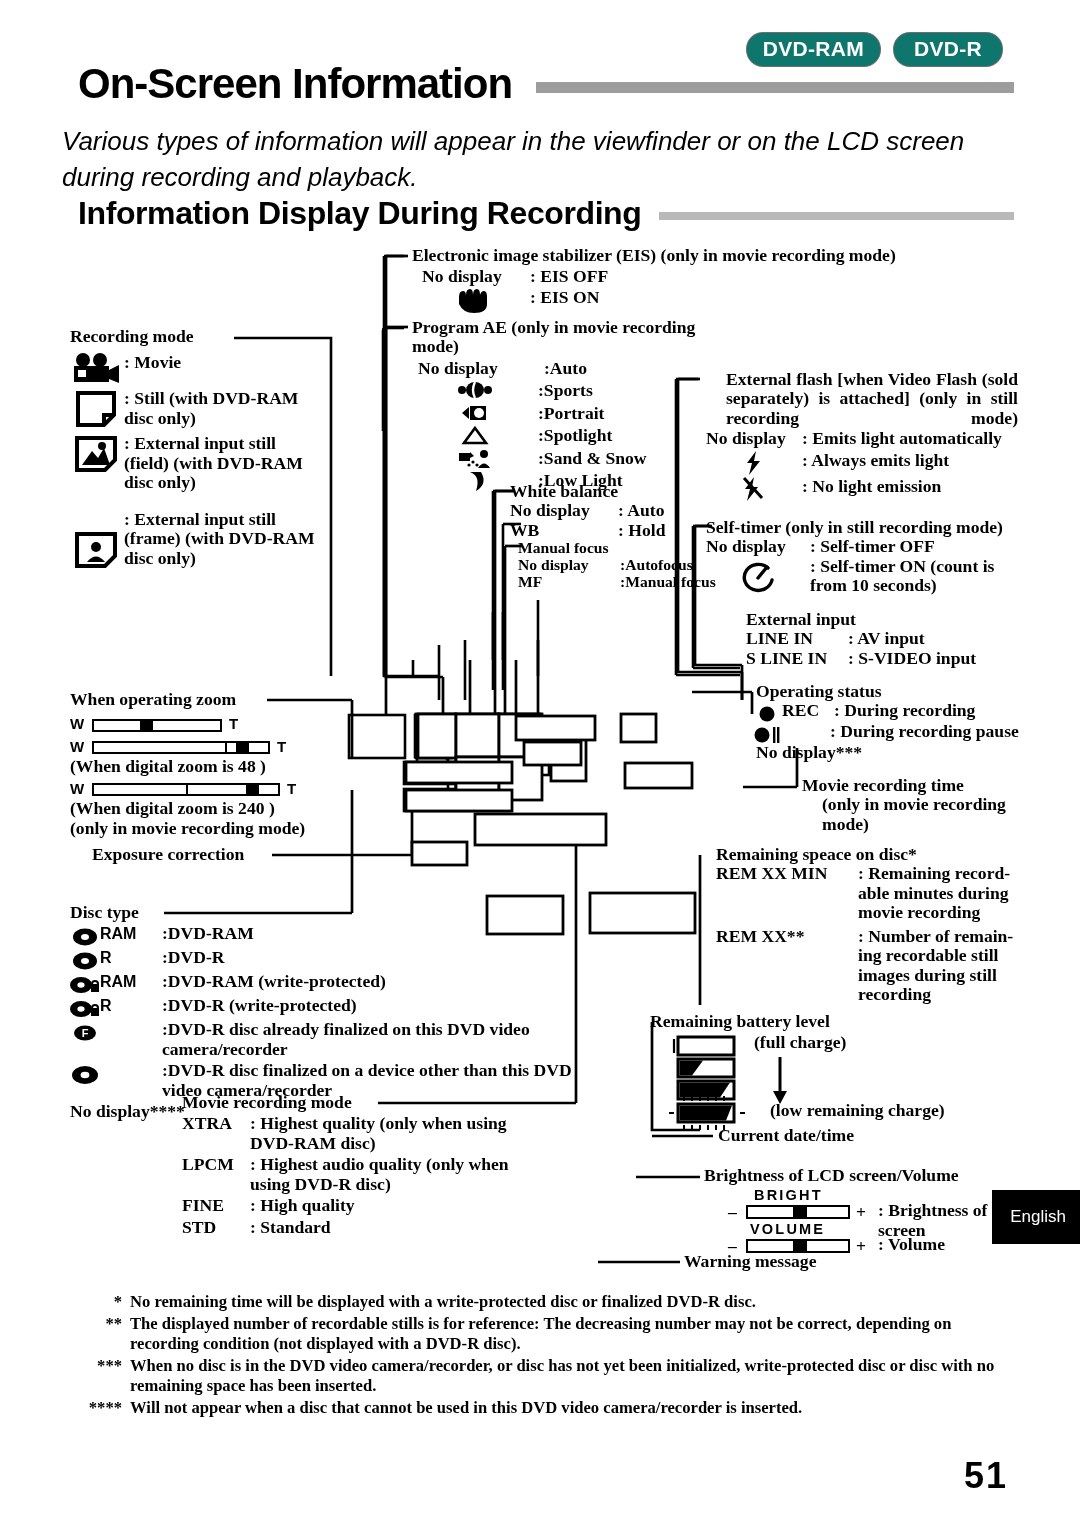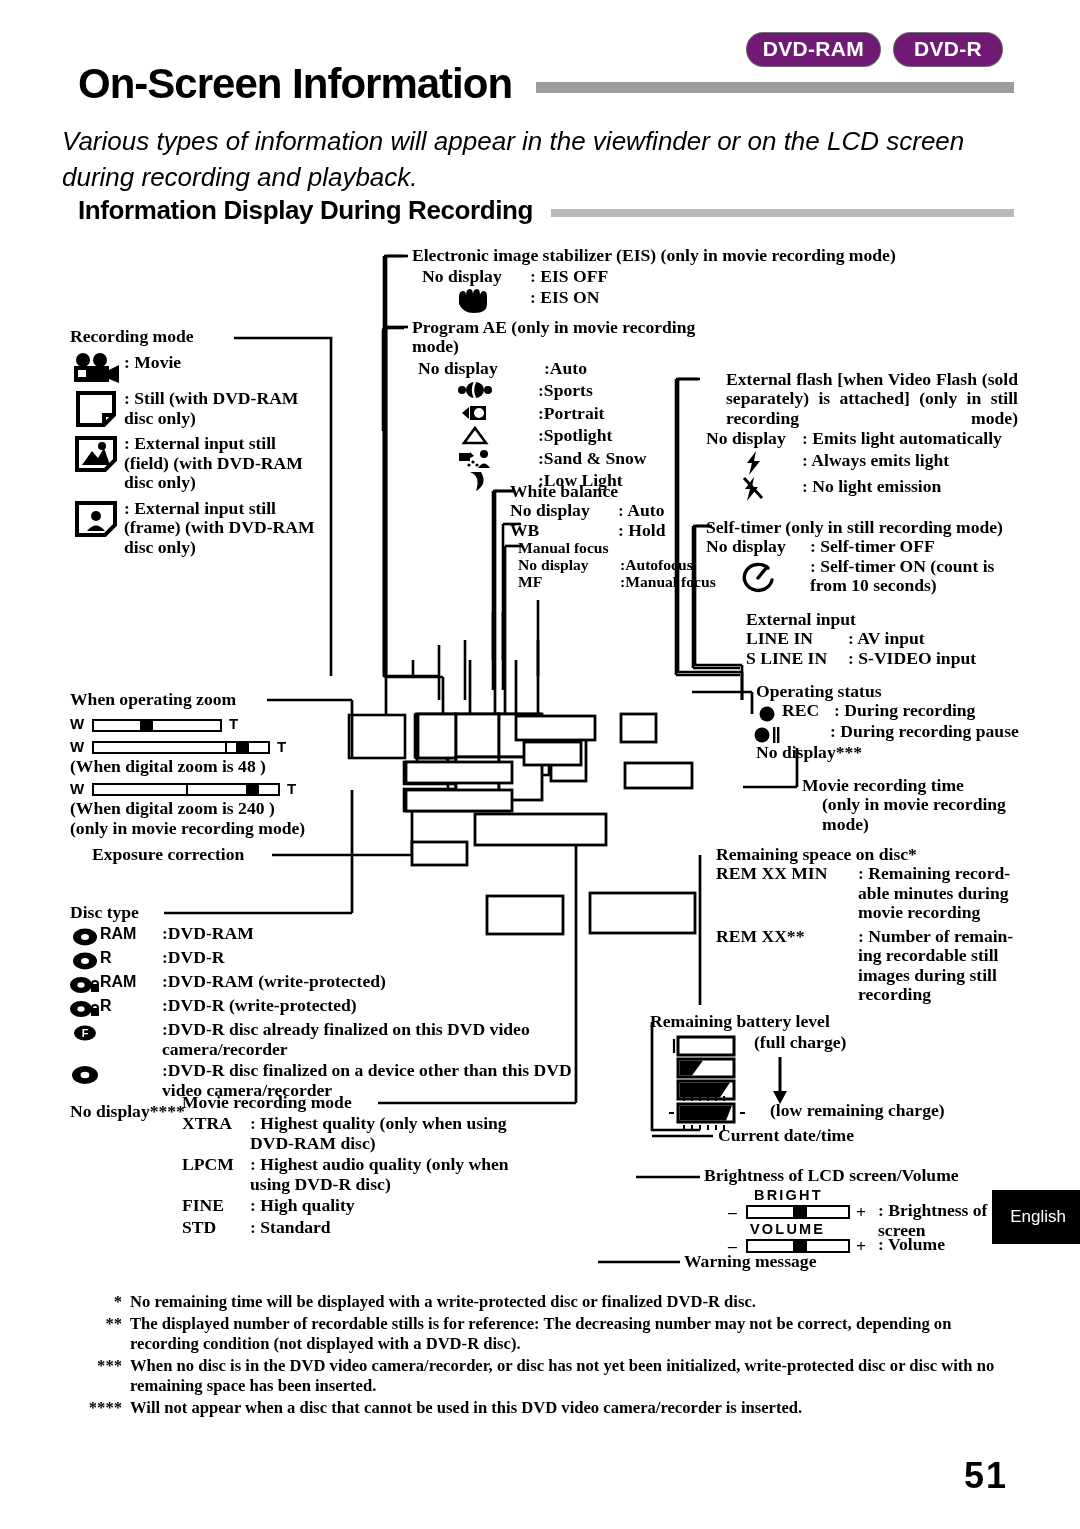--- a/index.html
+++ b/index.html
@@ -9,21 +9,21 @@
     font-family:"Liberation Serif", serif;
     color:#000;
     position:relative;
     overflow:hidden;
   }
   .page{position:absolute;left:0;top:0;width:1080px;height:1529px;}
 
   
   .badges{position:absolute;right:78px;top:33px;display:flex;gap:14px;}
   .badge{
-    background:#701a75;color:#fff;border-radius:16px;
+    background:#0f766e;color:#fff;border-radius:16px;
     font-family:"Liberation Sans",sans-serif;font-weight:bold;
     font-size:21px;letter-spacing:.3px;
     padding:5px 20px 7px 20px;line-height:1;
     box-shadow:0 0 0 1px #6e6e6e;
     white-space:nowrap;
   }
   .badge.ram{padding-left:16px;padding-right:16px;}
 
   .title-row{position:absolute;left:78px;top:60px;width:936px;display:flex;align-items:center;}
   h1.title{
@@ -35,21 +35,21 @@
 
   .intro{
     position:absolute;left:62px;top:124px;width:952px;
     font-family:"Liberation Sans",sans-serif;
     font-style:italic;font-size:26px;line-height:1.38;
   }
 
   .sec-row{position:absolute;left:78px;top:195px;width:936px;display:flex;align-items:center;}
   h2.section{
     font-family:"Liberation Sans",sans-serif;
-    font-weight:bold;font-size:26px;margin:0;letter-spacing:-.4px;white-space:nowrap;
+    font-weight:bold;font-size:32px;margin:0;letter-spacing:-.4px;white-space:nowrap;
   }
   .sec-rule{flex:1;height:8px;background:#b9b9b9;margin-left:18px;margin-top:4px;}
 
   
   .blk{position:absolute;font-size:17.6px;line-height:1.105;font-weight:bold;}
   .blk .hd{font-weight:bold;}
   .row{display:flex;align-items:flex-start;}
   .sym{display:inline-flex;align-items:center;justify-content:center;}
   .jus{text-align:justify;text-align-last:justify;margin-left:20px;}
 
@@ -482,21 +482,21 @@
       <span class="sym" style="width:54px;flex:none;padding-top:2px;">
         <svg width="44" height="36" viewBox="0 0 44 36">
           <path d="M2,2 L40,2 L40,24 L30,34 L2,34 Z" fill="#fff" stroke="#000" stroke-width="4"></path>
           <path d="M7,29 L17,15 L23,22 L29,12 L35,29 Z" fill="#000"></path>
           <circle cx="27" cy="10" r="4" fill="#000"></circle>
         </svg>
       </span>
       <span style="width:198px;">: External input still (field) (with DVD-RAM disc only)</span>
     </div>
 
-    <div class="row" style="margin-top:6px;">
+    <div class="row" style="margin-top:17px;align-items:flex-end;">
       <span class="sym" style="width:54px;flex:none;padding-top:2px;">
         <svg width="44" height="36" viewBox="0 0 44 36">
           <path d="M2,2 L40,2 L40,24 L30,34 L2,34 Z" fill="#fff" stroke="#000" stroke-width="4"></path>
           <circle cx="21" cy="15" r="5" fill="#000"></circle>
           <path d="M12,30 Q21,19 30,30 Z" fill="#000"></path>
         </svg>
       </span>
       <span style="width:198px;">: External input still (frame) (with DVD-RAM disc only)</span>
     </div>
   </div>

